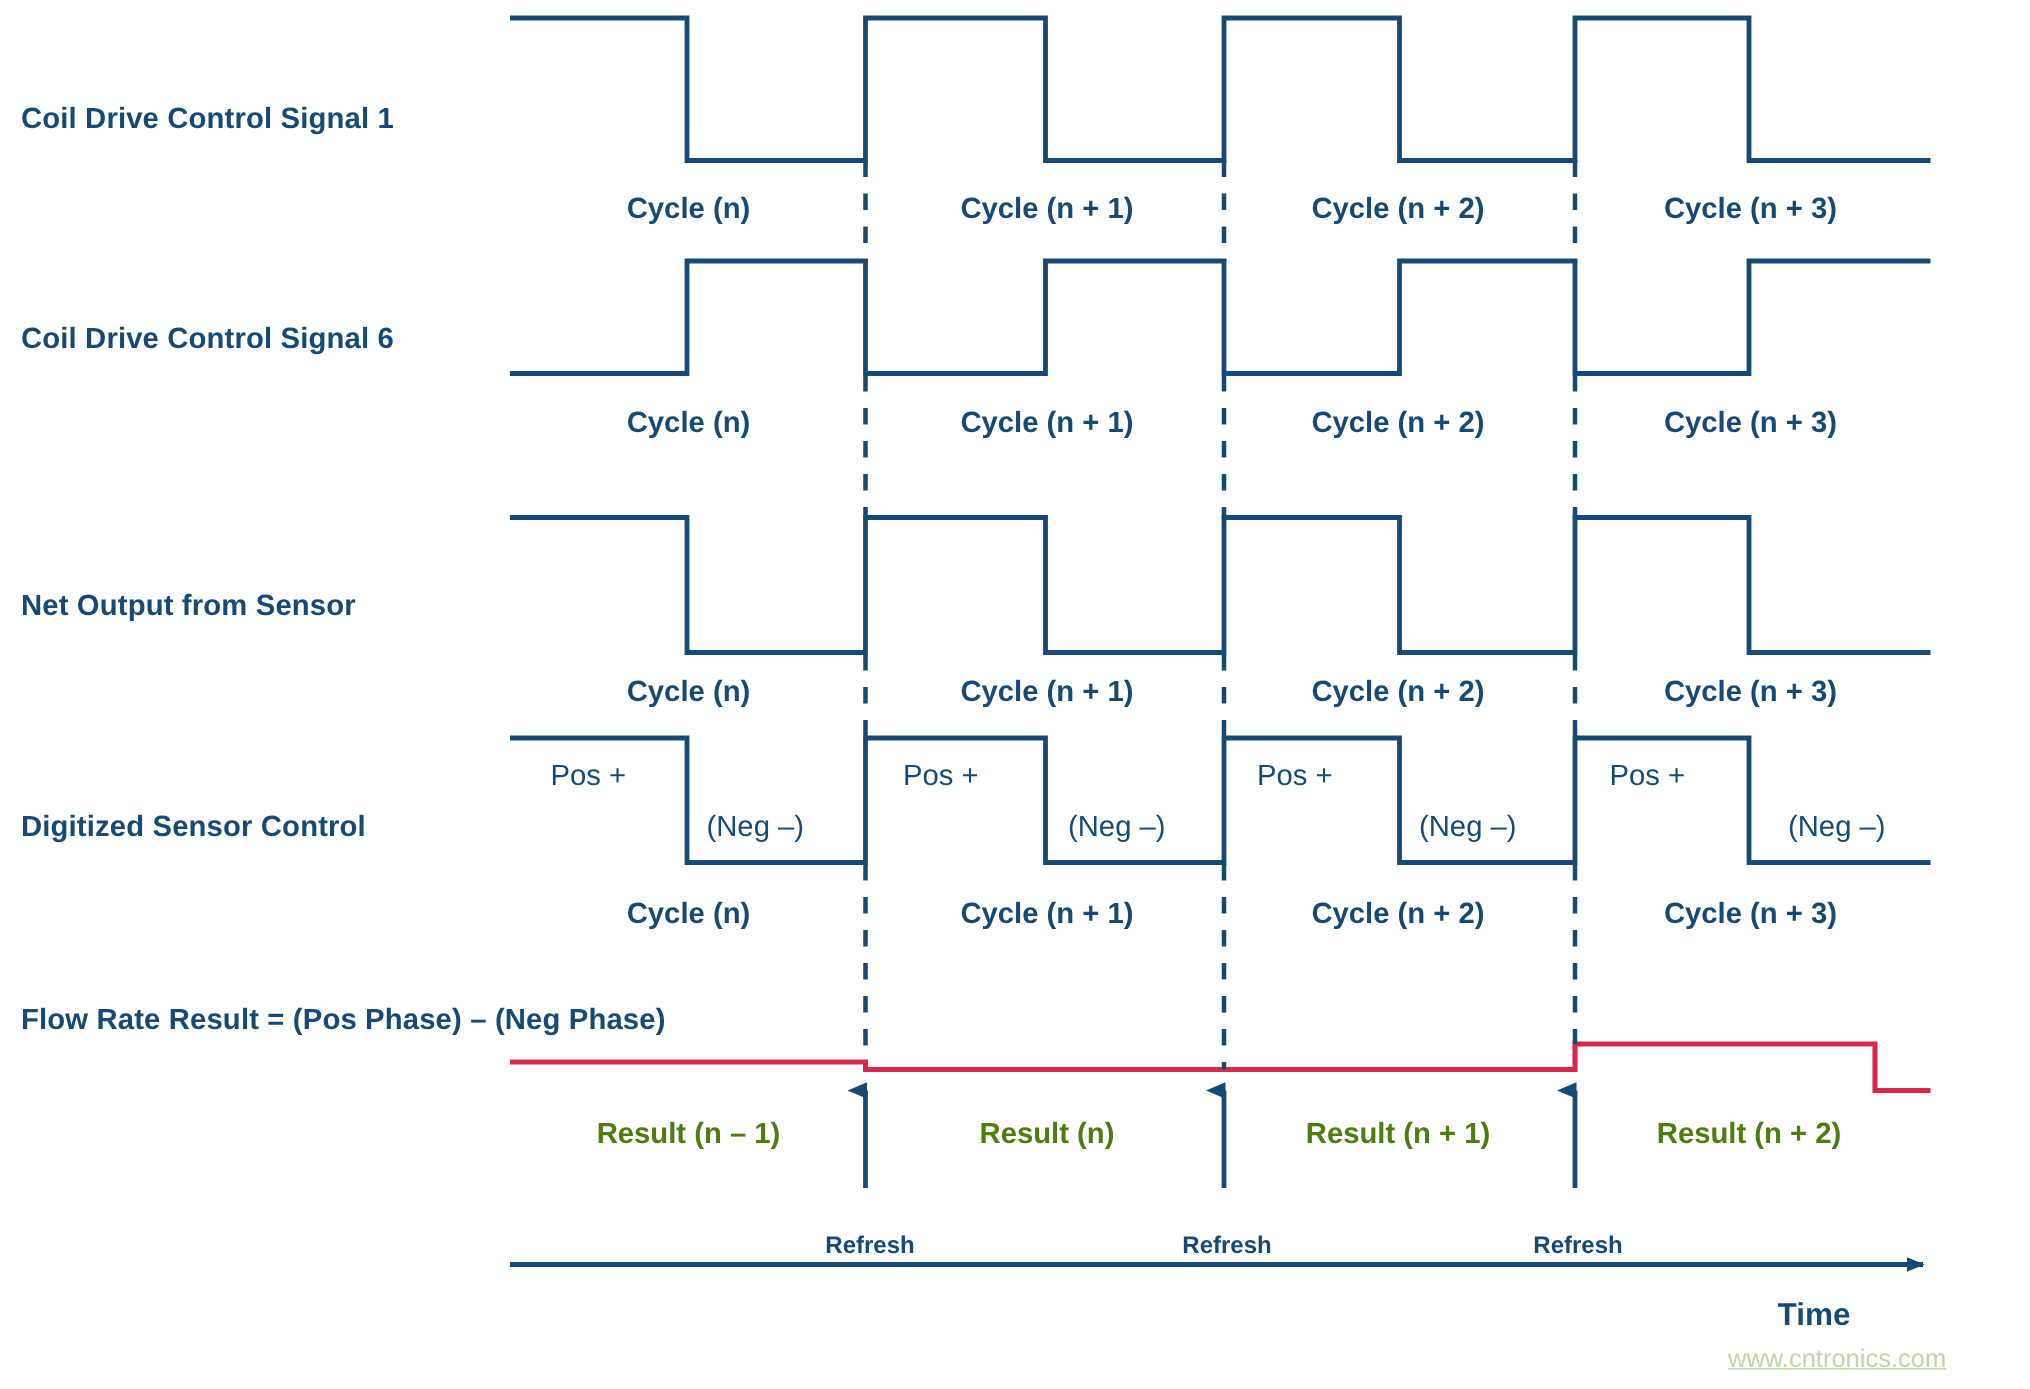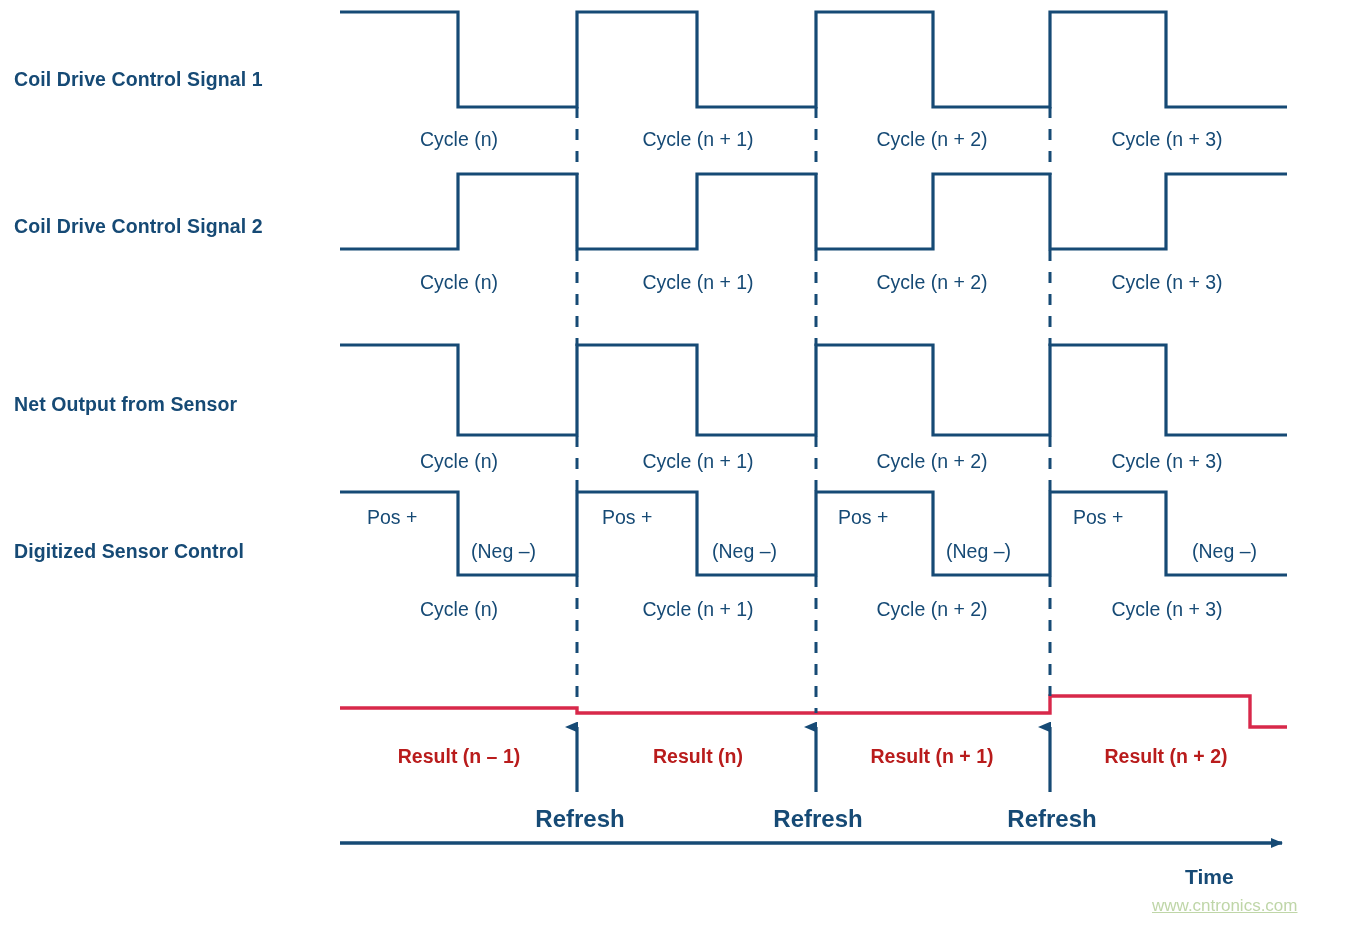--- a/index.html
+++ b/index.html
@@ -17,52 +17,53 @@
     color:#164A75;
     font-weight:bold;
     font-size:19.5px;
     letter-spacing:0.1px;
     white-space:nowrap;
     line-height:1;
   }
   .cyc-label{
     position:absolute;
     color:#164A75;
-    font-weight:normal;
+    font-weight:bold;
     font-size:19.5px;
     white-space:nowrap;
     line-height:1;
     text-align:center;
     transform:translateX(-50%);
   }
   .phase-label{
     position:absolute;
     color:#164A75;
     font-weight:normal;
     font-size:19.5px;
     white-space:nowrap;
     line-height:1;
   }
   .result-label{
     position:absolute;
-    color:#b91c1c;
+    color:#4d7c0f;
     font-weight:bold;
     font-size:19.5px;
     white-space:nowrap;
     line-height:1;
     transform:translateX(-50%);
   }
   .refresh-label{
     position:absolute;
     color:#164A75;
     font-weight:bold;
-    font-size:24px;
+    font-size:16px;
     white-space:nowrap;
     line-height:1;
     transform:translateX(-50%);
+    margin-top:16px;
   }
   .time-label{
     position:absolute;
     color:#164A75;
     font-weight:bold;
     font-size:21px;
     white-space:nowrap;
     line-height:1;
   }
   .watermark{
@@ -136,23 +137,24 @@
       <line x1="816" y1="792" x2="816" y2="727" stroke="#164A75" stroke-width="3.2" marker-end="url(#arrowUp)"></line>
       <line x1="1050" y1="792" x2="1050" y2="727" stroke="#164A75" stroke-width="3.2" marker-end="url(#arrowUp)"></line>
     </g>
 
     <g>
       <line x1="340" y1="843" x2="1282" y2="843" stroke="#164A75" stroke-width="3.4" marker-end="url(#arrowRight)"></line>
     </g>
   </svg>
 
   <div class="row-label" style="left:14px; top:70px;">Coil Drive Control Signal 1</div>
-  <div class="row-label" style="left:14px; top:217px;">Coil Drive Control Signal 2</div>
+  <div class="row-label" style="left:14px; top:217px;">Coil Drive Control Signal 6</div>
   <div class="row-label" style="left:14px; top:395px;">Net Output from Sensor</div>
   <div class="row-label" style="left:14px; top:542px;">Digitized Sensor Control</div>
+  <div class="row-label" style="left:14px; top:671px;">Flow Rate Result = (Pos Phase) – (Neg Phase)</div>
 
   <div class="cyc-label" style="left:459px; top:130px;">Cycle (n)</div>
   <div class="cyc-label" style="left:698px; top:130px;">Cycle (n + 1)</div>
   <div class="cyc-label" style="left:932px; top:130px;">Cycle (n + 2)</div>
   <div class="cyc-label" style="left:1167px; top:130px;">Cycle (n + 3)</div>
 
   <div class="cyc-label" style="left:459px; top:273px;">Cycle (n)</div>
   <div class="cyc-label" style="left:698px; top:273px;">Cycle (n + 1)</div>
   <div class="cyc-label" style="left:932px; top:273px;">Cycle (n + 2)</div>
   <div class="cyc-label" style="left:1167px; top:273px;">Cycle (n + 3)</div>

